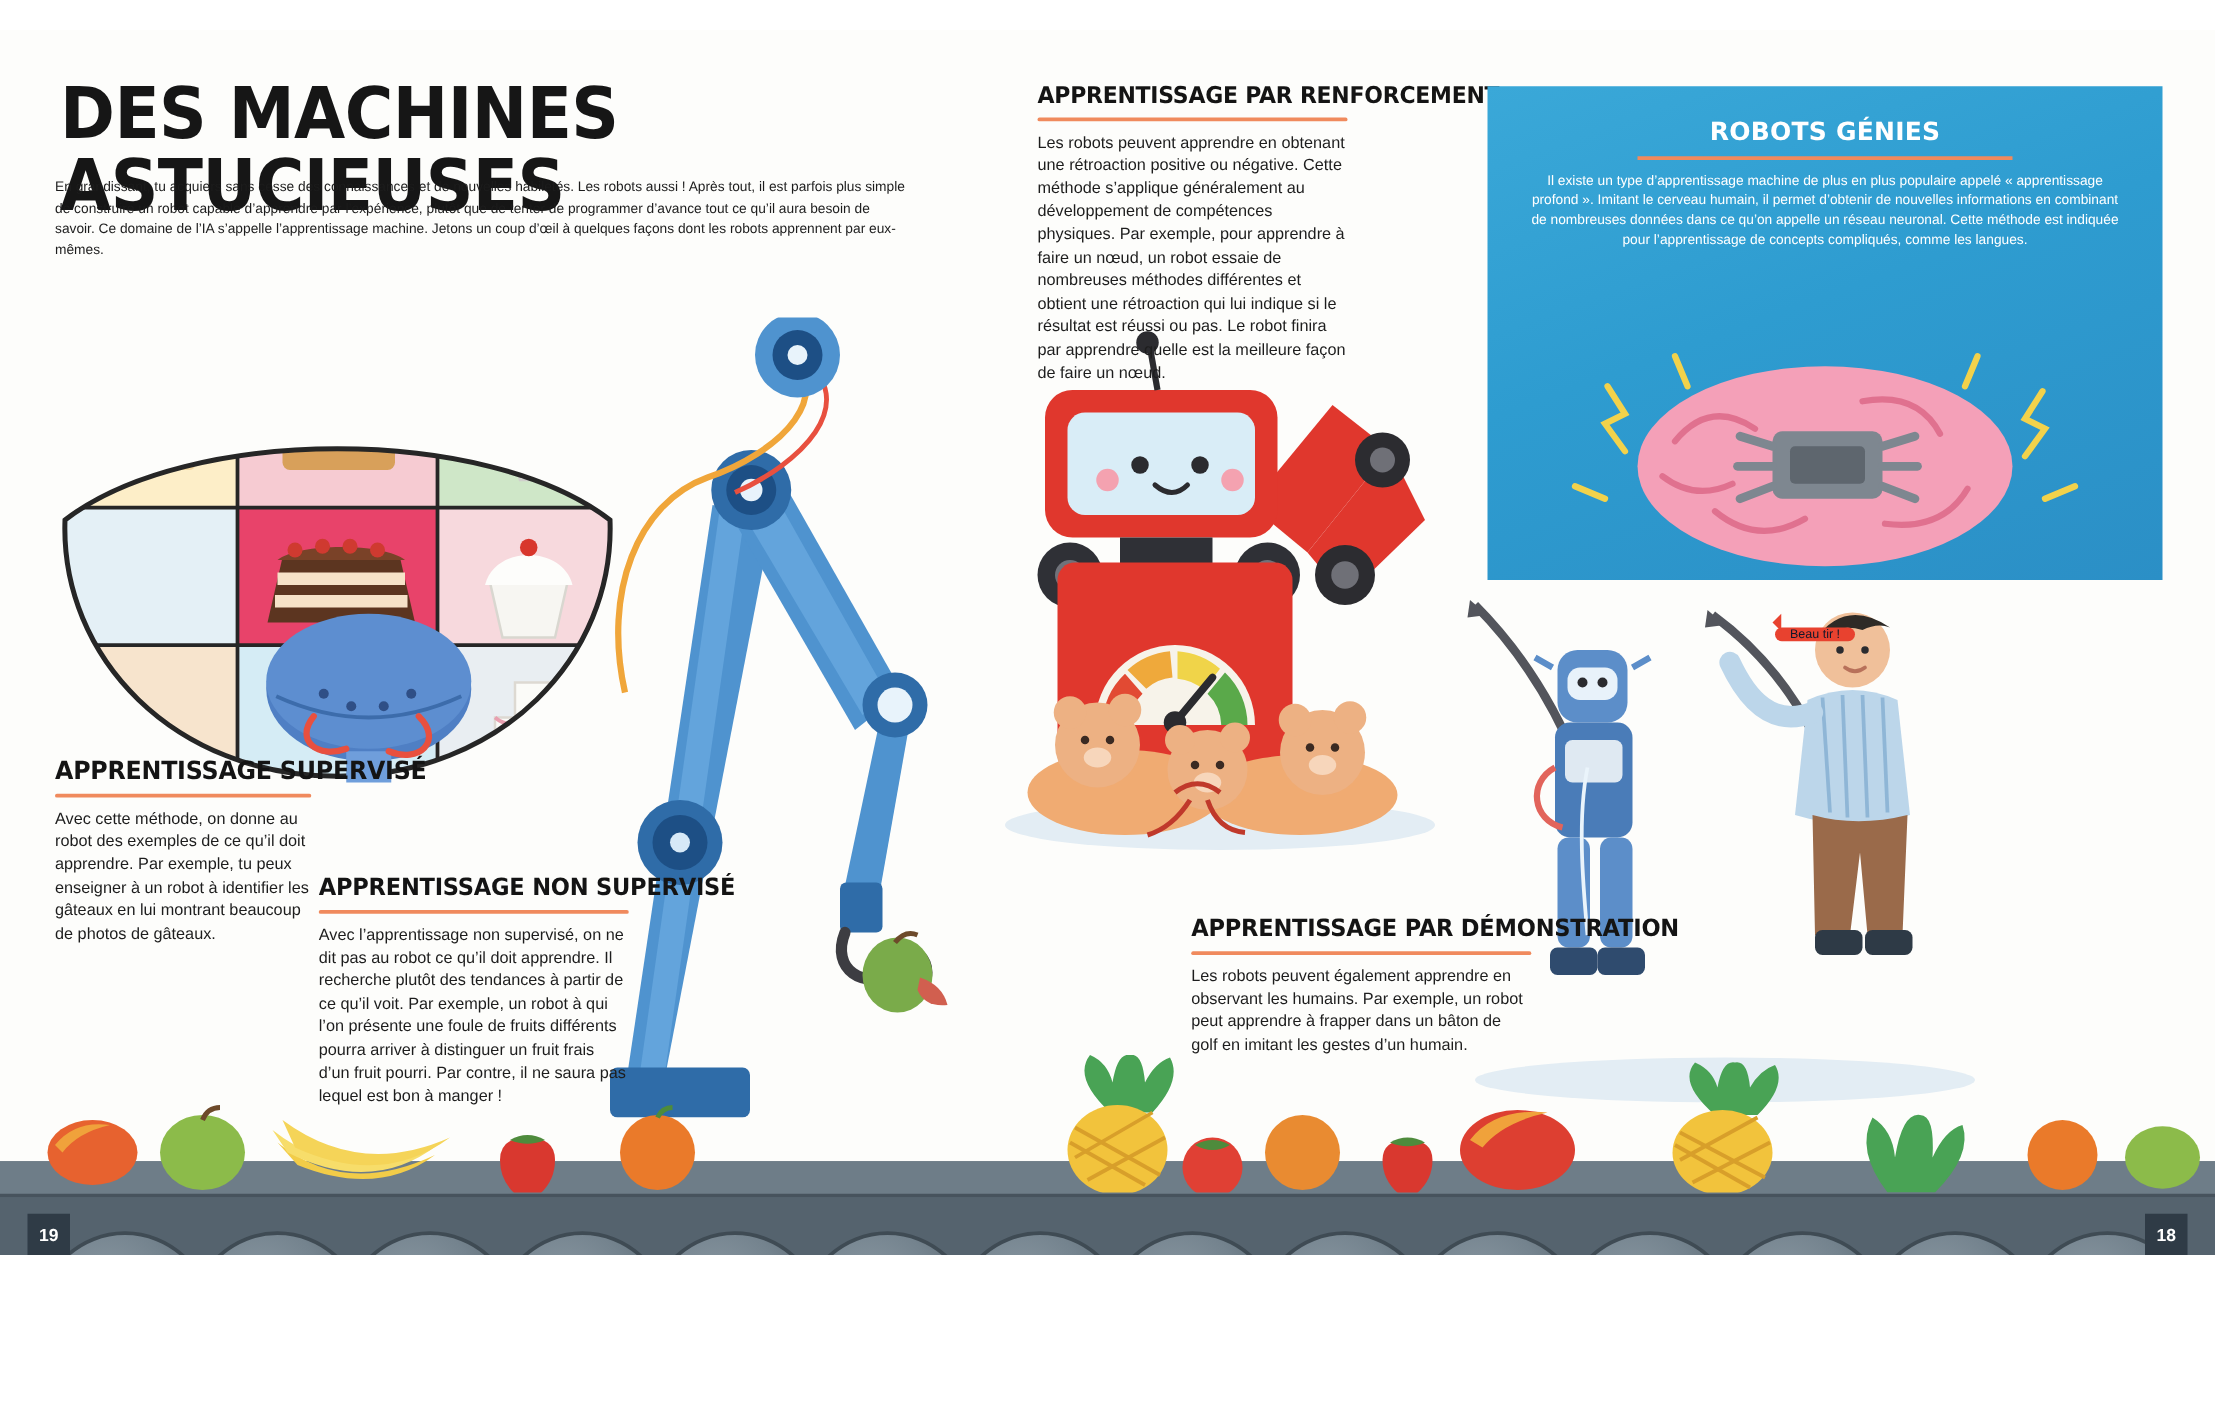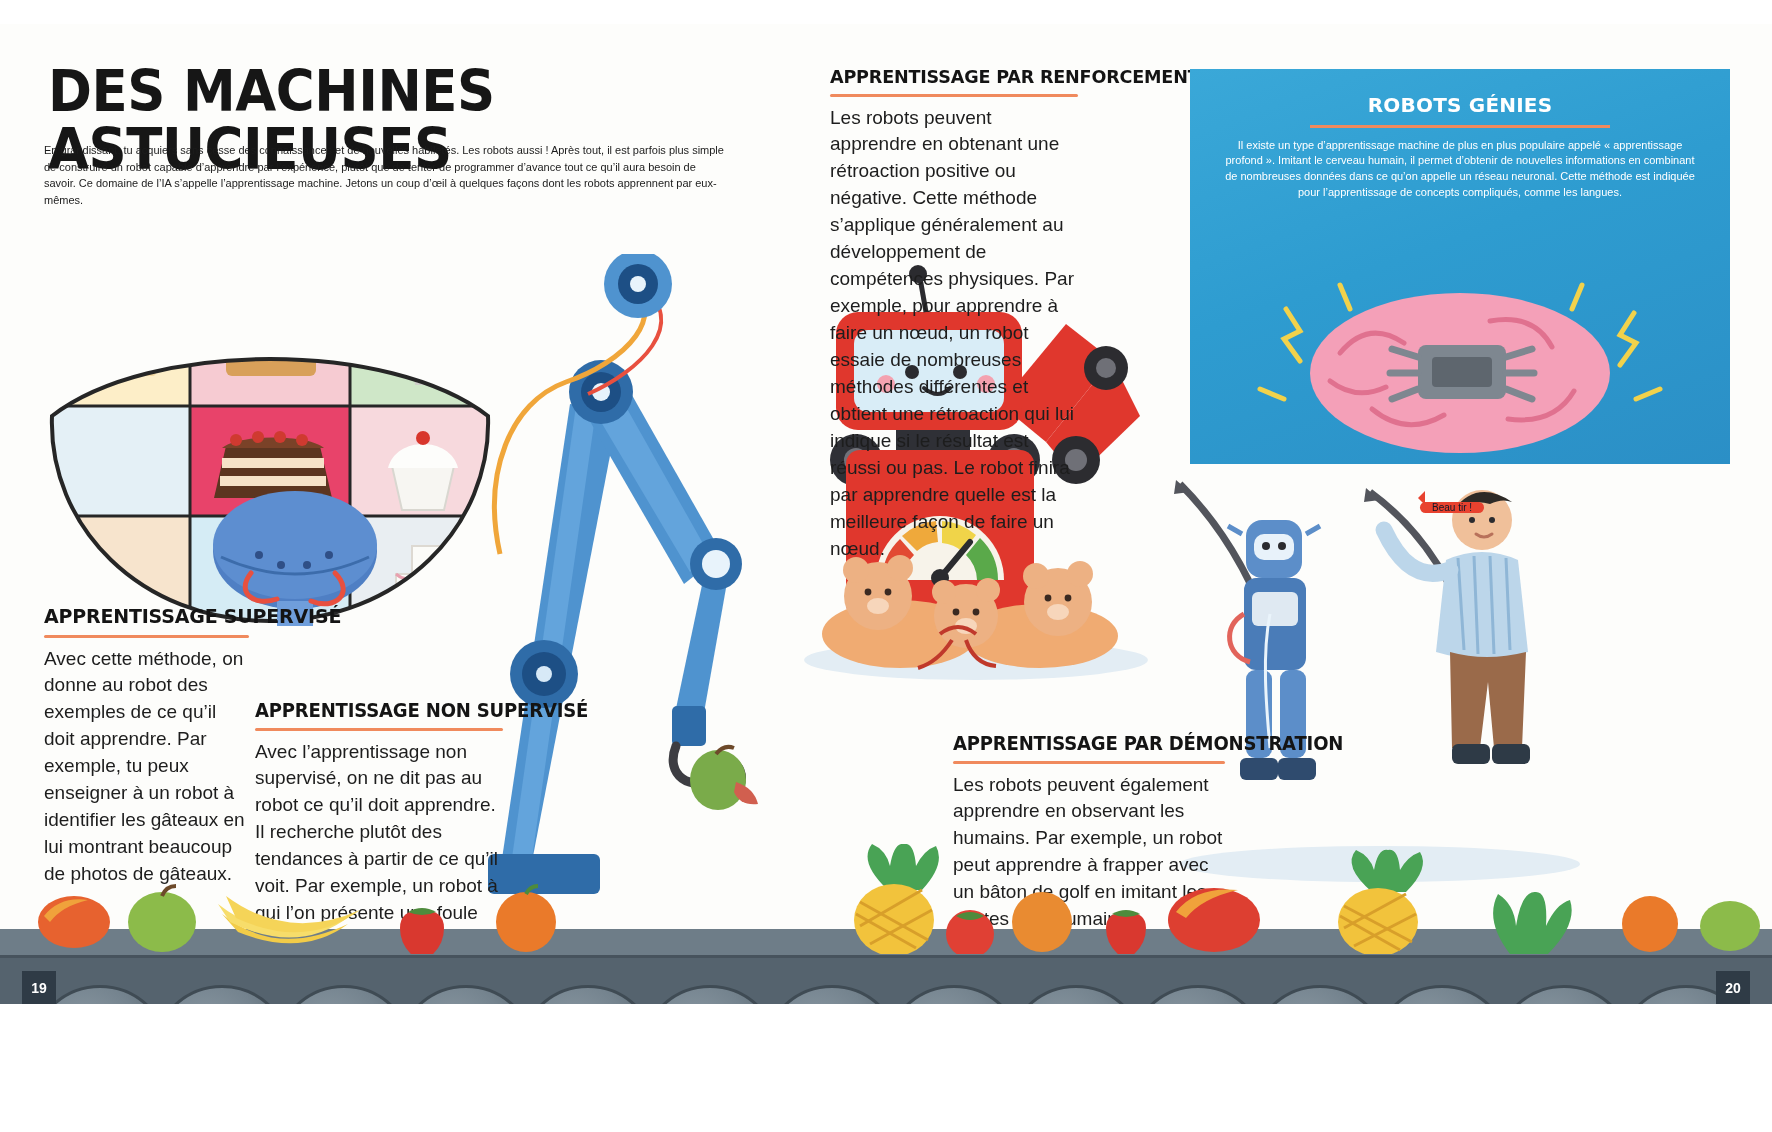--- a/index.html
+++ b/index.html
@@ -55,21 +55,21 @@
     transform-origin: left top;
     white-space: nowrap;
   }
   .rule {
     height: 2.5px;
     background: #f08a5d;
     margin: 7px 0 8px 0;
     border-radius: 2px;
   }
   .body-text {
-    font-size: 19px;
+    font-size: 13px;
     line-height: 1.42;
     color: #1d1d1d;
   }
 
   .block { position: absolute; }
 
   
   #sec-supervise { left: 44px; top: 580px; width: 205px; }
   #sec-nonsupervise { left: 255px; top: 675px; width: 248px; }
   #sec-renforcement { left: 830px; top: 42px; width: 248px; }
@@ -481,21 +481,21 @@
 
   <div class="block" id="sec-renforcement">
     <div class="sec-title" style="font-size:18.5px;">APPRENTISSAGE PAR RENFORCEMENT</div>
     <div class="rule"></div>
     <div class="body-text">Les robots peuvent apprendre en obtenant une rétroaction positive ou négative. Cette méthode s’applique généralement au développement de compétences physiques. Par exemple, pour apprendre à faire un nœud, un robot essaie de nombreuses méthodes différentes et obtient une rétroaction qui lui indique si le résultat est réussi ou pas. Le robot finira par apprendre quelle est la meilleure façon de faire un nœud.</div>
   </div>
 
   <div class="block" id="sec-demonstration">
     <div class="sec-title" style="font-size:19px;">APPRENTISSAGE PAR DÉMONSTRATION</div>
     <div class="rule"></div>
-    <div class="body-text">Les robots peuvent également apprendre en observant les humains. Par exemple, un robot peut apprendre à frapper avec un bâton de golf en imitant les gestes d’un humain.</div>
+    <div class="body-text">Les robots peuvent également apprendre en observant les humains. Par exemple, un robot peut apprendre à frapper dans un bâton de golf en imitant les gestes d’un humain.</div>
   </div>
 
   <div id="genies-panel">
     <div class="g-title">ROBOTS GÉNIES</div>
     <div class="g-rule"></div>
     <div class="g-body">Il existe un type d’apprentissage machine de plus en plus populaire appelé « apprentissage profond ». Imitant le cerveau humain, il permet d’obtenir de nouvelles informations en combinant de nombreuses données dans ce qu’on appelle un réseau neuronal. Cette méthode est indiquée pour l’apprentissage de concepts compliqués, comme les langues.</div>
     <div class="brain-wrap">
       <svg width="540" height="200" viewBox="0 0 540 200">
         <g stroke="#f2d24b" stroke-width="5" stroke-linecap="round" fill="none">
           <path d="M96,40 l14,22 l-16,8 l16,22"></path>
@@ -626,15 +626,15 @@
         <circle cx="28" cy="28" r="28" fill="#ea7a2a"></circle>
       </g>
 
       <g transform="translate(1700,56)">
         <ellipse cx="30" cy="26" rx="30" ry="25" fill="#8cbb4a"></ellipse>
       </g>
     </svg>
   </div>
 
   <div class="folio" id="folio-left">19</div>
-  <div class="folio" id="folio-right">20</div>
+  <div class="folio" id="folio-right">18</div>
 
 </div>
 
 </body></html>

